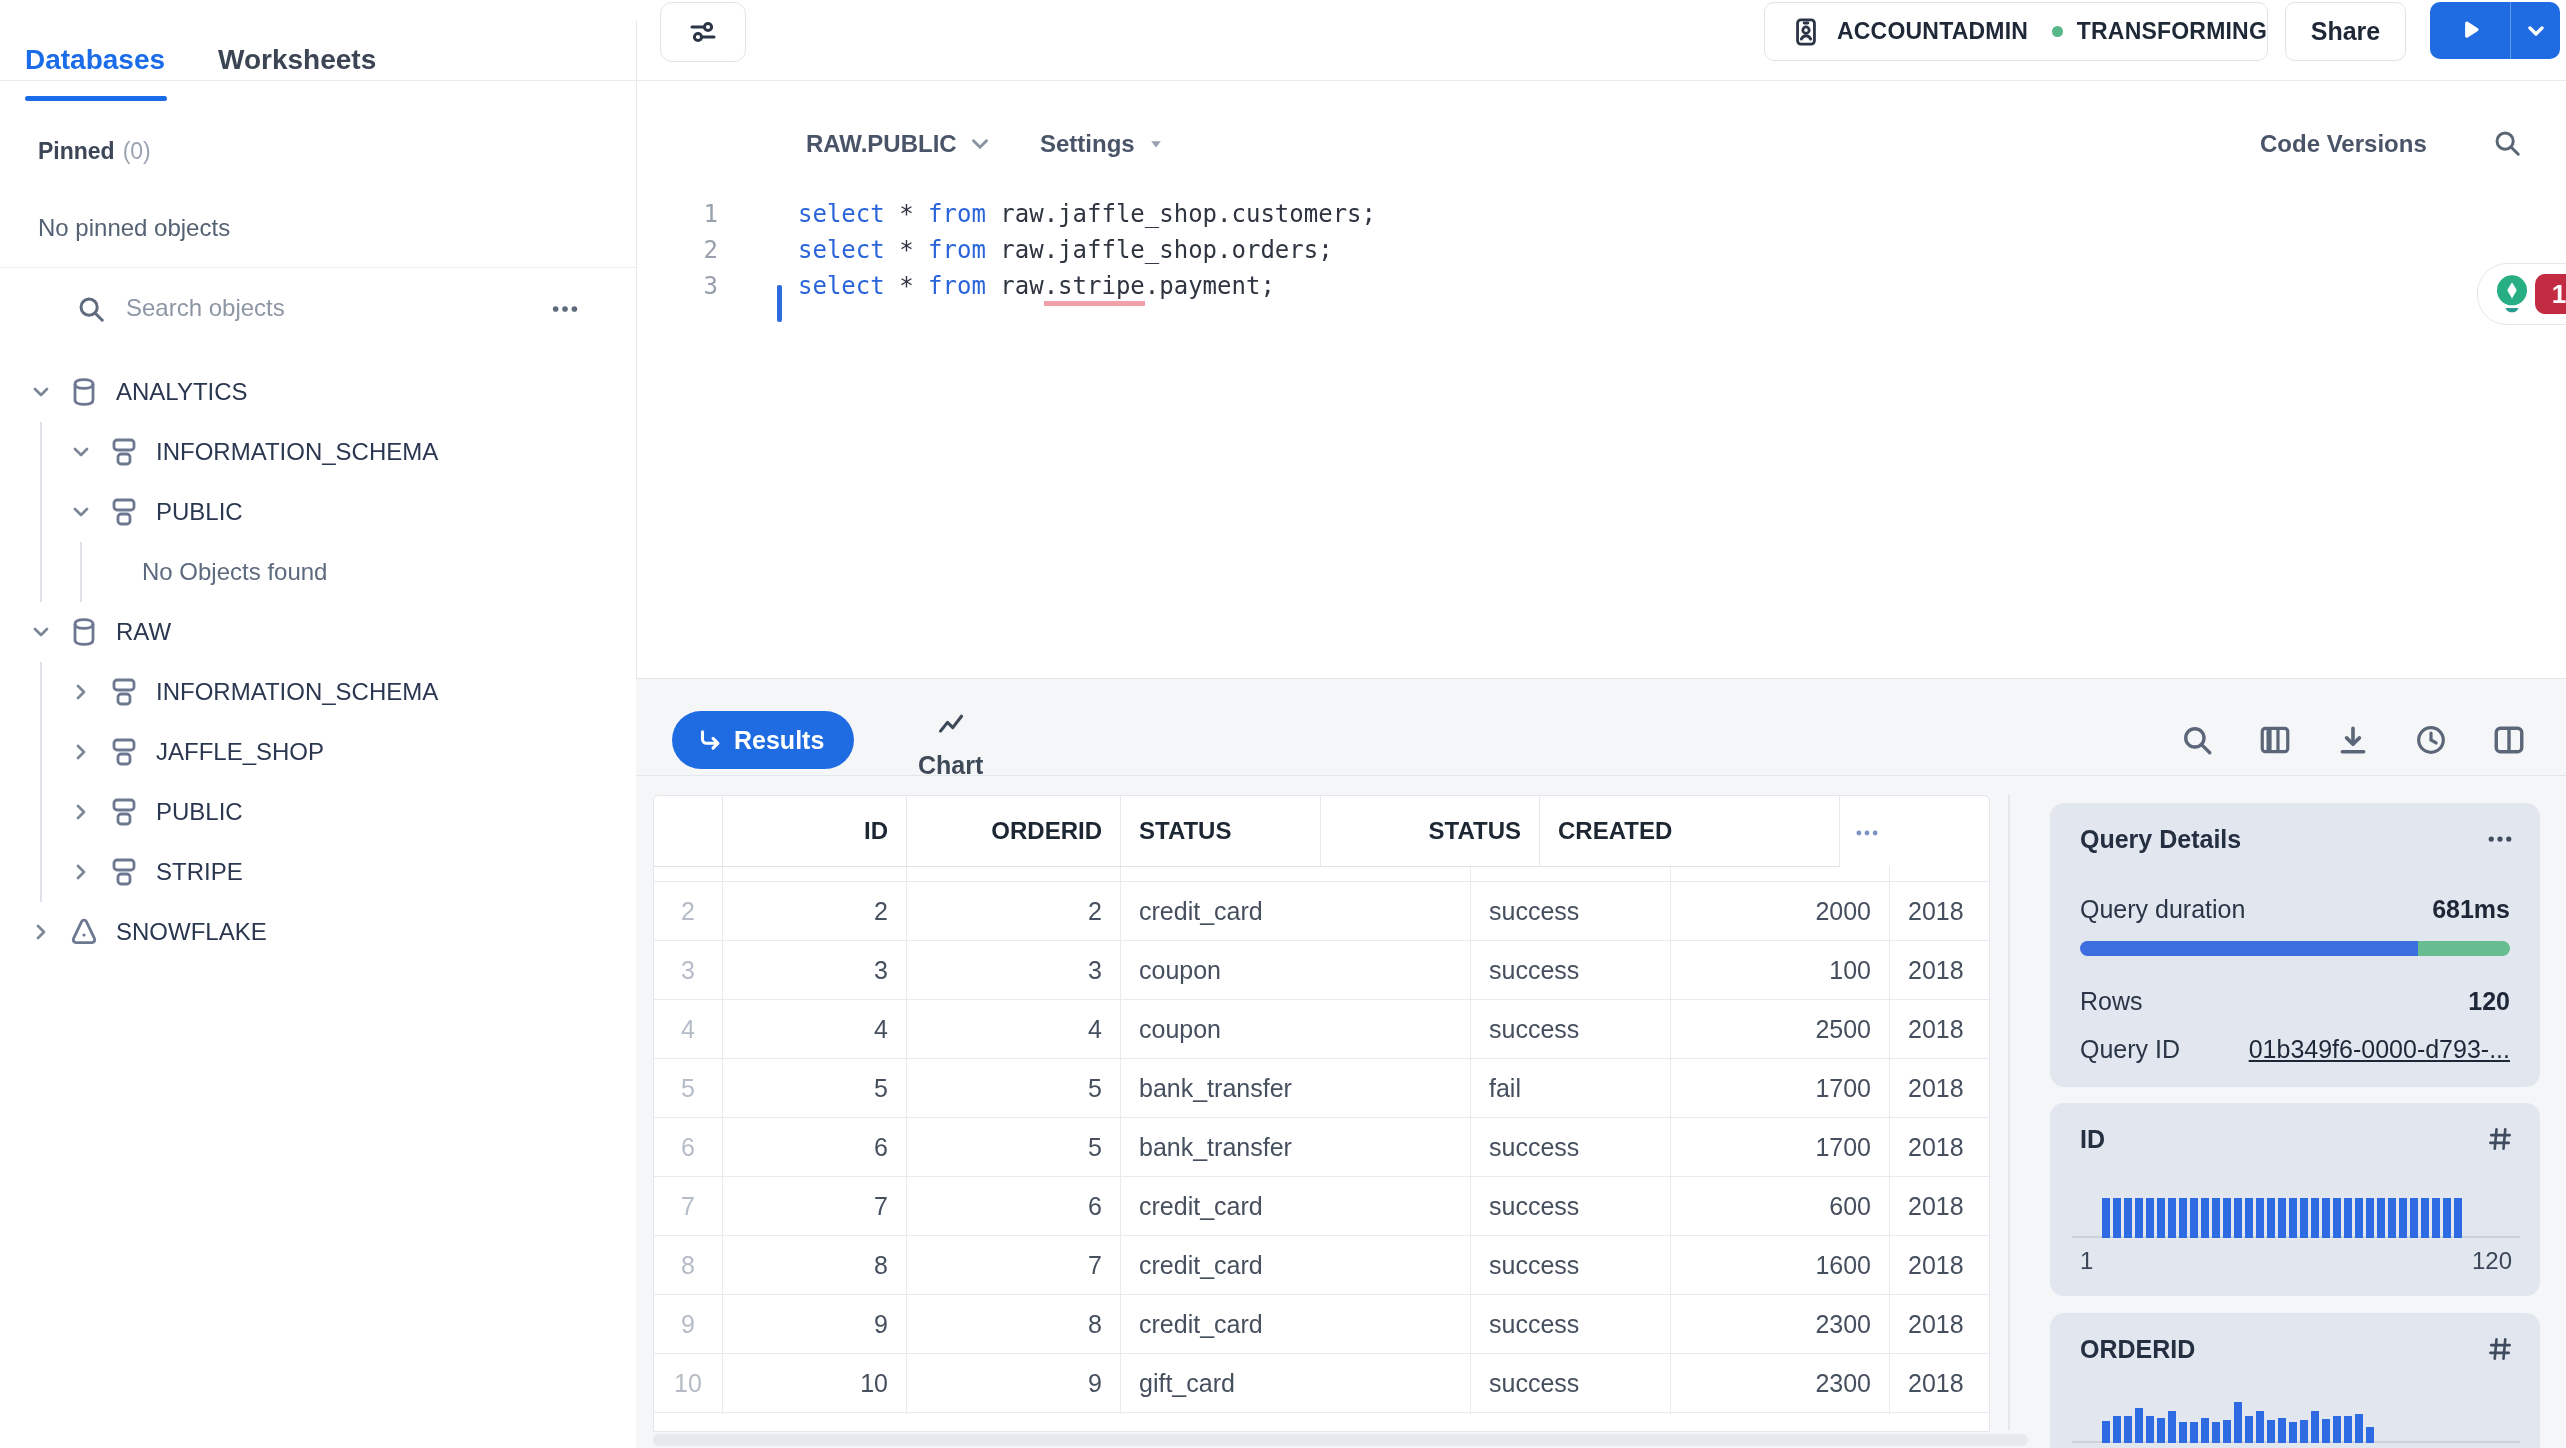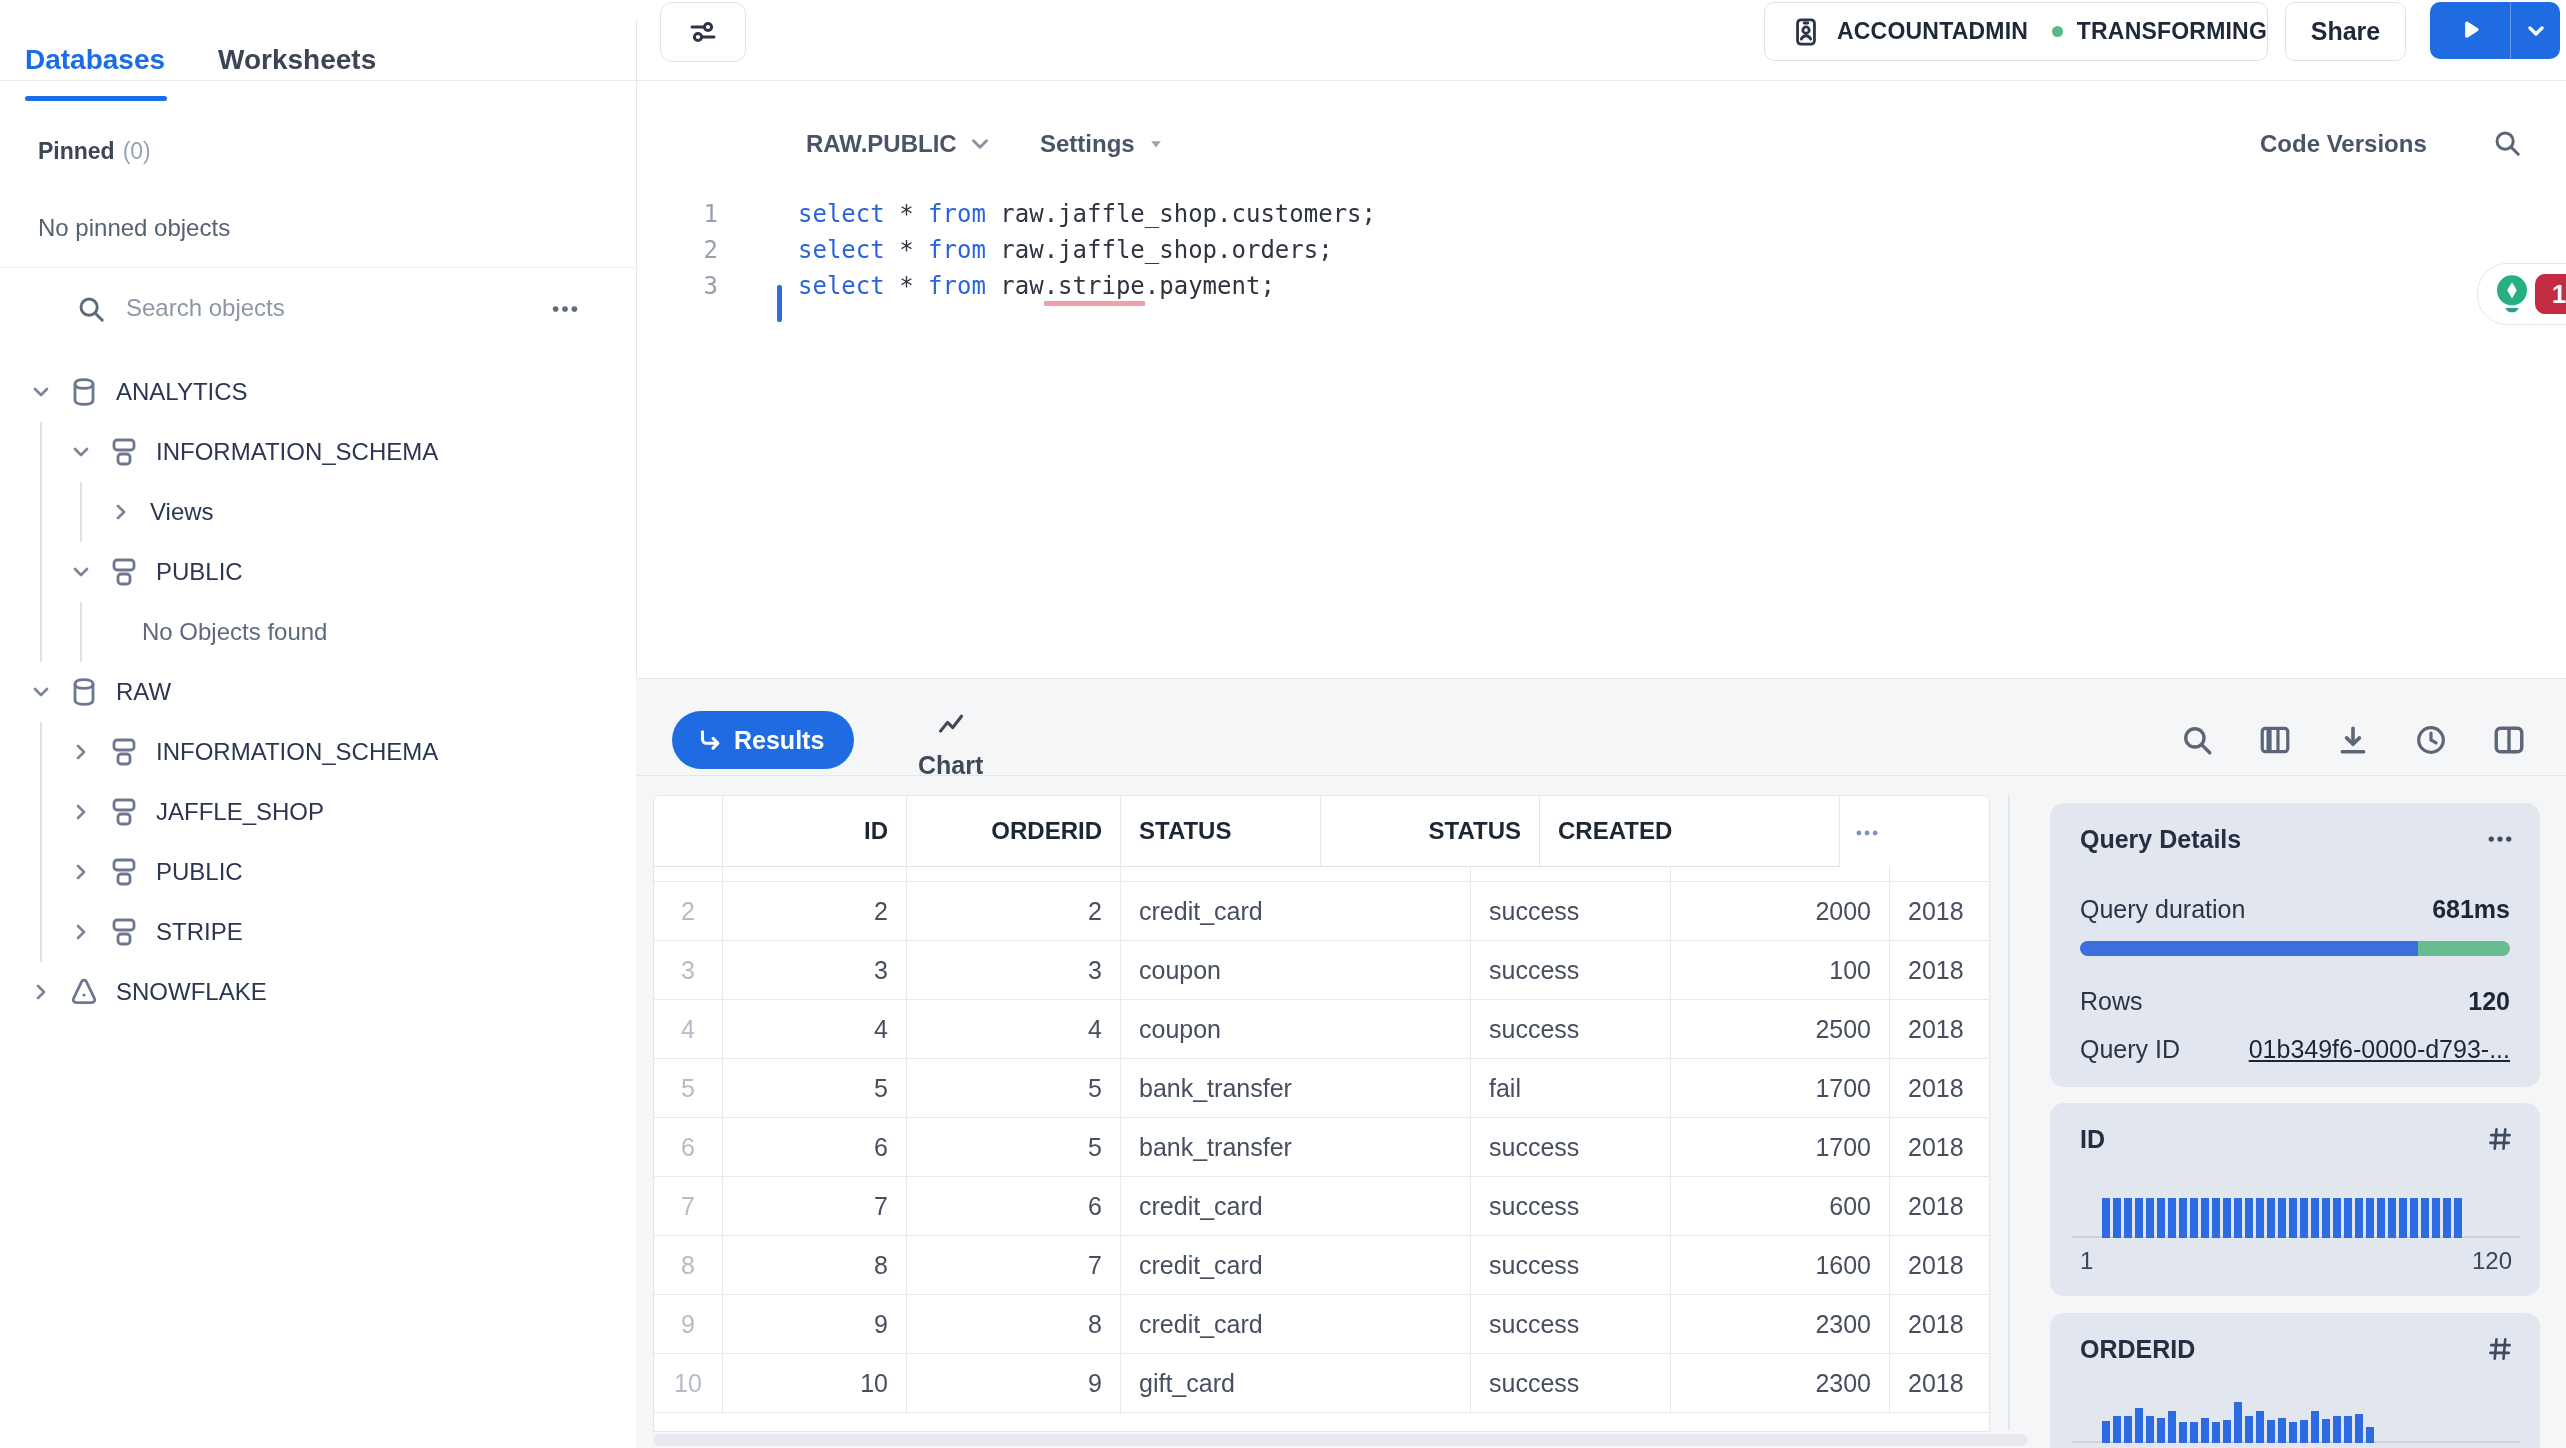--- a/index.html
+++ b/index.html
@@ -156,30 +156,20 @@
               <path d="M4 6l4 4 4-4" stroke="currentColor" stroke-width="1.8" stroke-linecap="round" stroke-linejoin="round"></path>
             </svg>
           </span>
           <span class="obj-icon">
             <svg width="32" height="32" viewBox="0 0 16 16" fill="none">
               <path d="M3 3.5C3 2.7 3.7 2 4.5 2h7c.8 0 1.5.7 1.5 1.5v2c0 .8-.7 1.5-1.5 1.5h-7C3.7 7 3 6.3 3 5.5v-2z" stroke="currentColor" stroke-width="1.4"></path>
               <path d="M5 10.5c0-.8.7-1.5 1.5-1.5h3c.8 0 1.5.7 1.5 1.5v2c0 .8-.7 1.5-1.5 1.5h-3c-.8 0-1.5-.7-1.5-1.5v-2z" stroke="currentColor" stroke-width="1.4"></path>
             </svg>
           </span>
           <span class="tree-label">INFORMATION_SCHEMA</span>
-        </div>
-        <div class="tree-row" style="padding-left: 108px;">
-          <span class="guide" style="left: 40px;"></span>
-          <span class="guide" style="left: 80px;"></span>
-          <span class="chev">
-            <svg width="24" height="24" viewBox="0 0 16 16" fill="none">
-              <path d="M6 4l4 4-4 4" stroke="currentColor" stroke-width="1.8" stroke-linecap="round" stroke-linejoin="round"></path>
-            </svg>
-          </span>
-          <span class="tree-label">Views</span>
         </div>
         <div class="tree-row" style="padding-left: 68px;">
           <span class="guide" style="left: 40px;"></span>
           <span class="chev">
             <svg width="24" height="24" viewBox="0 0 16 16" fill="none">
               <path d="M4 6l4 4 4-4" stroke="currentColor" stroke-width="1.8" stroke-linecap="round" stroke-linejoin="round"></path>
             </svg>
           </span>
           <span class="obj-icon">
             <svg width="32" height="32" viewBox="0 0 16 16" fill="none">

